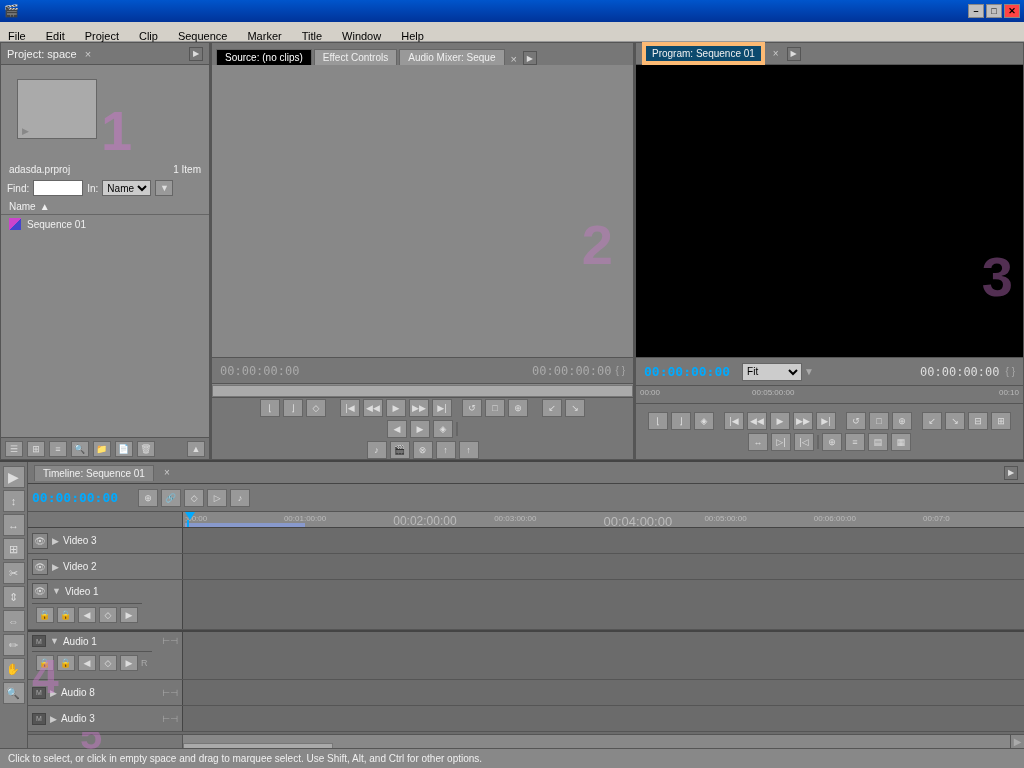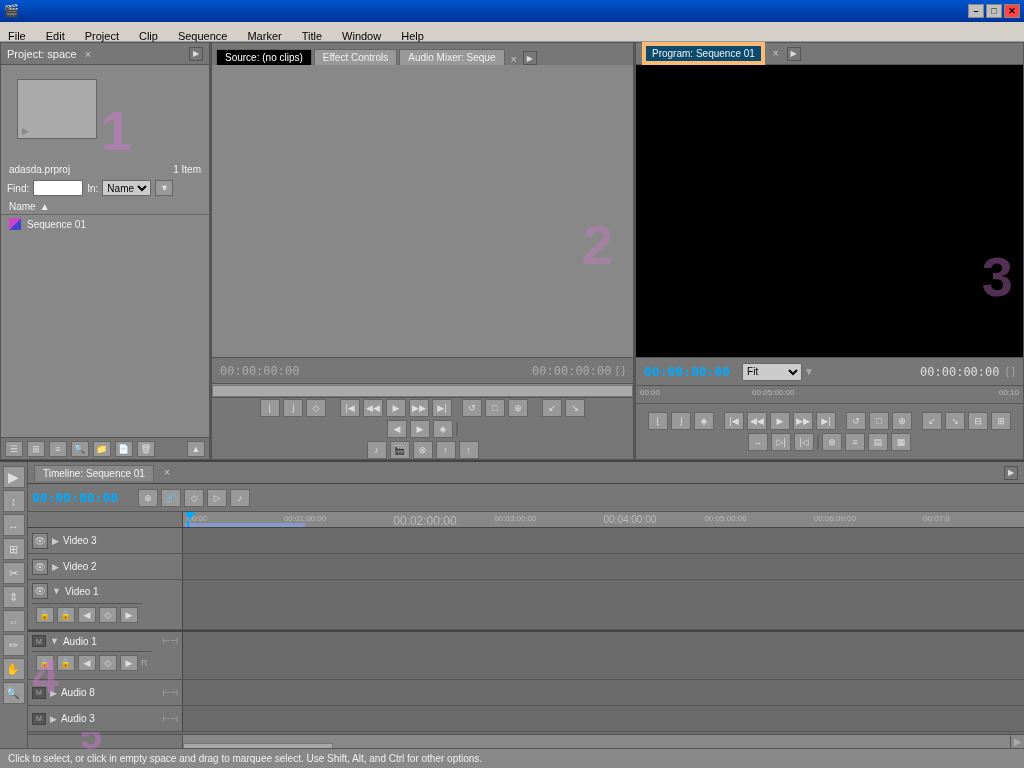--- a/index.html
+++ b/index.html
@@ -740,21 +740,21 @@
 
         <div class="timeline-ruler-row">
           <div class="ruler-left-spacer">
             <span style="font-size:8px; color:#aaa;"></span>
           </div>
           <div class="ruler-right">
             <span style="position:absolute; left:2px; top:2px; font-size:8px; color:#bbb;">:00:00</span>
             <span style="position:absolute; left:12%; top:2px; font-size:8px; color:#bbb;">00:01:00:00</span>
             <span style="position:absolute; left:25%; top:2px; font-size:12px; color:#bbb;">00:02:00:00</span>
             <span style="position:absolute; left:37%; top:2px; font-size:8px; color:#bbb;">00:03:00:00</span>
-            <span style="position:absolute; left:50%; top:2px; font-size:10px; color:#bbb;">00:04:00:00</span>
+            <span style="position:absolute; left:50%; top:2px; font-size:13px; color:#bbb;">00:04:00:00</span>
             <span style="position:absolute; left:62%; top:2px; font-size:8px; color:#bbb;">00:05:00:00</span>
             <span style="position:absolute; left:75%; top:2px; font-size:8px; color:#bbb;">00:06:00:00</span>
             <span style="position:absolute; left:88%; top:2px; font-size:8px; color:#bbb;">00:07:0</span>
 
             <div style="position:absolute; left:2px; top:0; width:0; height:0; border-left:5px solid transparent; border-right:5px solid transparent; border-top:8px solid #00aaff; z-index:10;"></div>
             <div style="position:absolute; left:4px; top:8px; width:2px; height:100%; background:#00aaff; z-index:10;"></div>
 
             <div style="position:absolute; left:2px; top:11px; width:120px; height:7px; background:#8899cc; z-index:5;"></div>
           </div>
         </div>

